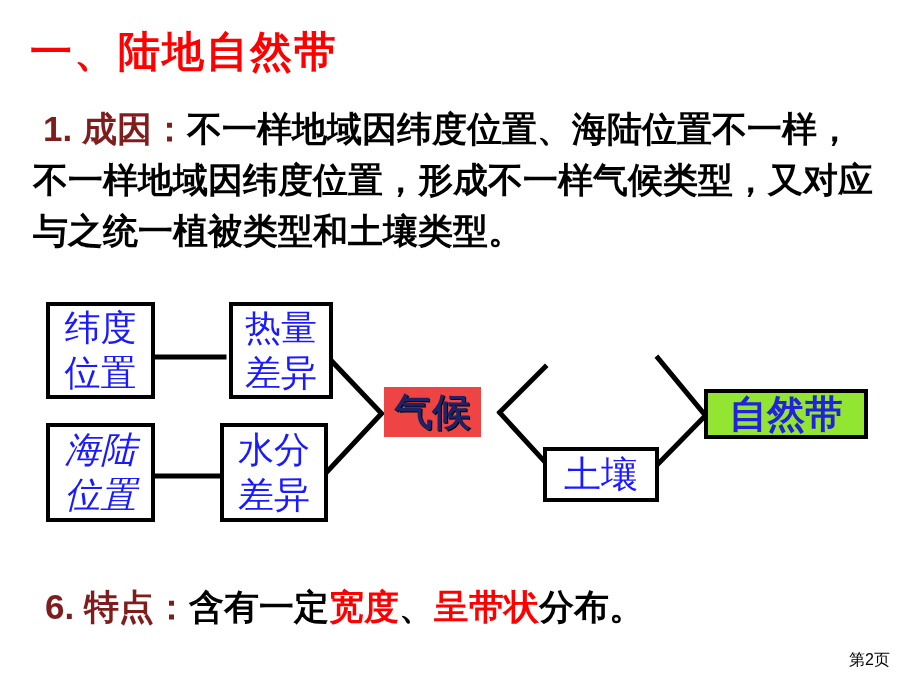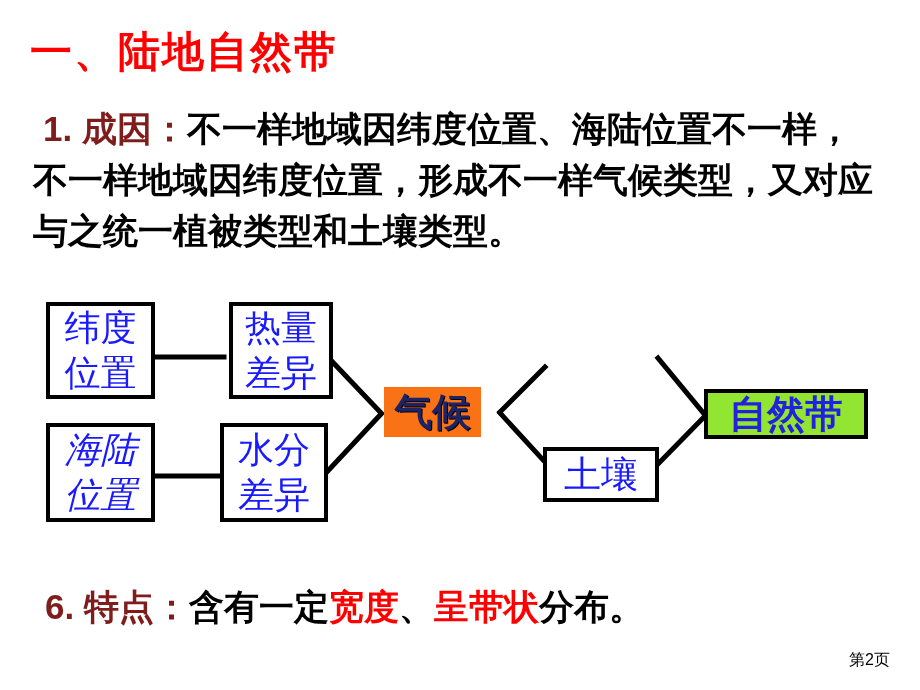--- a/index.html
+++ b/index.html
@@ -64,21 +64,21 @@
   }
   .dbox.latitude  { left: 46px;  top: 302px; width: 109px; height: 97px; }
   .dbox.heat      { left: 220px; top: 302px; width: 104px; height: 97px; margin-left: 9px; }
   .dbox.sealand   { left: 46px;  top: 423px; width: 109px; height: 99px; font-style: italic; }
   .dbox.moisture  { left: 220px; top: 423px; width: 108px; height: 99px; text-align: right; }
   .dbox.vegetation{ left: 543px; top: 333px; width: 116px; height: 52px; font-size: 37px; }
   .dbox.soil      { left: 543px; top: 447px; width: 116px; height: 55px; font-size: 37px; }
   .dbox.climate {
     left: 384px; top: 387px; width: 97px; height: 50px;
     border: none;
-    background: #f97316;
+    background: #ef4444;
     font-family: "Liberation Sans", sans-serif;
     font-weight: bold;
     font-size: 38px;
     color: #1c2366;
     text-shadow: 1px 1px 0 #000000;
   }
   .dbox.naturalzone {
     left: 704px; top: 389px; width: 164px; height: 50px;
     background: #92e632;
     font-size: 38px;

